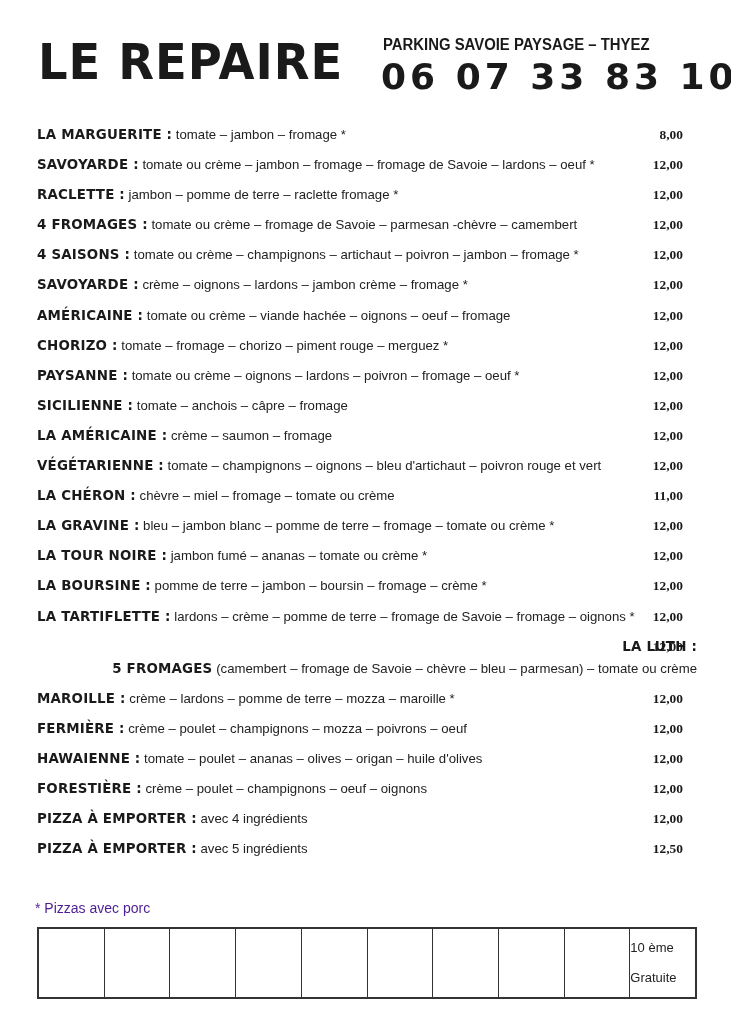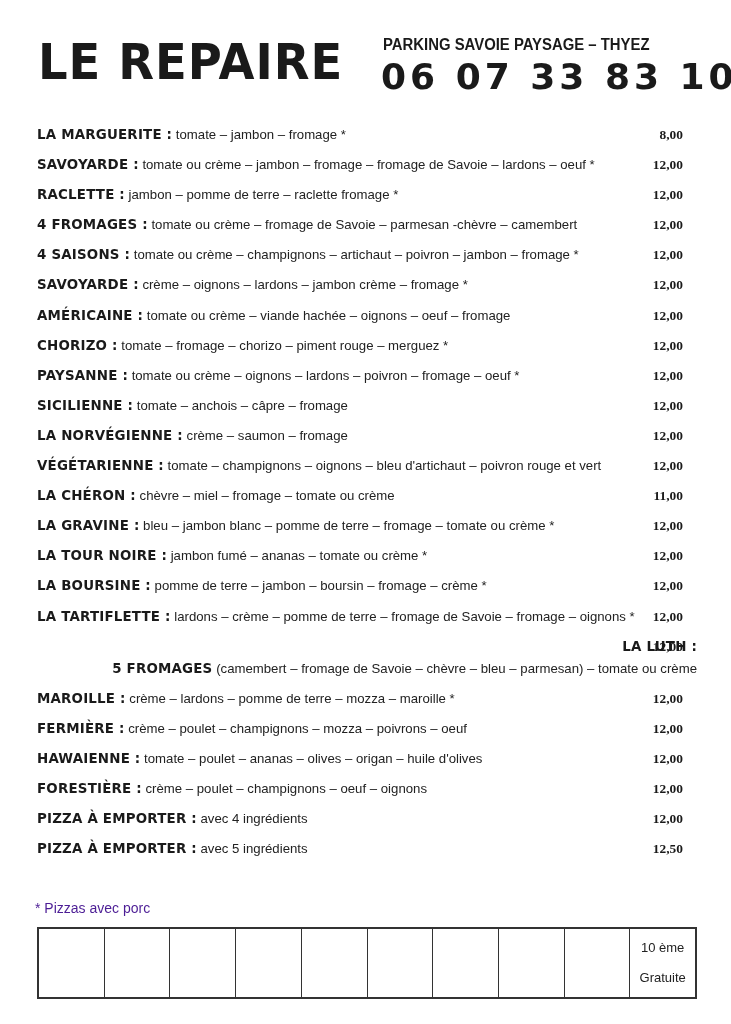--- a/index.html
+++ b/index.html
@@ -52,21 +52,21 @@
     position: absolute; left: 37px; top: 927px;
     width: 660px; height: 72px;
     border: 2px solid #333; box-sizing: border-box;
     display: flex;
   }
   .cell {
     flex: 1; border-right: 1.5px solid #333; box-sizing: border-box;
   }
   .cell:last-child { border-right: none; }
   .cell.free {
-    display: flex; flex-direction: column; align-items: center; justify-content: center;
+    display: flex; flex-direction: column; align-items: flex-start; justify-content: center;
     font-size: 13px; line-height: 30px; color: #222;
   }
 </style>
 </head>
 <body>
 
 <div class="title">LE REPAIRE</div>
 <div class="location">PARKING SAVOIE PAYSAGE – THYEZ</div>
 <div class="phone">06 07 33 83 10</div>
 
@@ -74,21 +74,21 @@
   <div class="row"><span class="name">LA MARGUERITE :</span> <span class="desc">tomate – jambon – fromage *</span><span class="price">8,00</span></div>
   <div class="row"><span class="name">SAVOYARDE :</span> <span class="desc">tomate ou crème – jambon – fromage – fromage de Savoie – lardons – oeuf *</span><span class="price">12,00</span></div>
   <div class="row"><span class="name">RACLETTE :</span> <span class="desc">jambon – pomme de terre – raclette fromage *</span><span class="price">12,00</span></div>
   <div class="row"><span class="name">4 FROMAGES :</span> <span class="desc">tomate ou crème – fromage de Savoie – parmesan -chèvre – camembert</span><span class="price">12,00</span></div>
   <div class="row"><span class="name">4 SAISONS :</span> <span class="desc">tomate ou crème – champignons – artichaut – poivron – jambon – fromage *</span><span class="price">12,00</span></div>
   <div class="row"><span class="name">SAVOYARDE :</span> <span class="desc">crème – oignons – lardons – jambon crème – fromage *</span><span class="price">12,00</span></div>
   <div class="row"><span class="name">AMÉRICAINE :</span> <span class="desc">tomate ou crème – viande hachée – oignons – oeuf – fromage</span><span class="price">12,00</span></div>
   <div class="row"><span class="name">CHORIZO :</span> <span class="desc">tomate – fromage – chorizo – piment rouge – merguez *</span><span class="price">12,00</span></div>
   <div class="row"><span class="name">PAYSANNE :</span> <span class="desc">tomate ou crème – oignons – lardons – poivron – fromage – oeuf *</span><span class="price">12,00</span></div>
   <div class="row"><span class="name">SICILIENNE :</span> <span class="desc">tomate – anchois – câpre – fromage</span><span class="price">12,00</span></div>
-  <div class="row"><span class="name">LA NORVÉGIENNE :</span> <span class="desc">crème – saumon – fromage</span><span class="price">12,00</span></div>
+  <div class="row"><span class="name">LA AMÉRICAINE :</span> <span class="desc">crème – saumon – fromage</span><span class="price">12,00</span></div>
   <div class="row"><span class="name">VÉGÉTARIENNE :</span> <span class="desc">tomate – champignons – oignons – bleu d'artichaut – poivron rouge et vert</span><span class="price">12,00</span></div>
   <div class="row"><span class="name">LA CHÉRON :</span> <span class="desc">chèvre – miel – fromage – tomate ou crème</span><span class="price">11,00</span></div>
   <div class="row"><span class="name">LA GRAVINE :</span> <span class="desc">bleu – jambon blanc – pomme de terre – fromage – tomate ou crème *</span><span class="price">12,00</span></div>
   <div class="row"><span class="name">LA TOUR NOIRE :</span> <span class="desc">jambon fumé – ananas – tomate ou crème *</span><span class="price">12,00</span></div>
   <div class="row"><span class="name">LA BOURSINE :</span> <span class="desc">pomme de terre – jambon – boursin – fromage – crème *</span><span class="price">12,00</span></div>
   <div class="row"><span class="name">LA TARTIFLETTE :</span> <span class="desc">lardons – crème – pomme de terre – fromage de Savoie – fromage – oignons *</span><span class="price">12,00</span></div>
   <div class="row tall">
     <span class="name sub">LA LUTH :</span>
     <span class="sub"><span class="name">5 FROMAGES</span> <span class="desc">(camembert – fromage de Savoie – chèvre – bleu – parmesan) – tomate ou crème</span></span>
     <span class="price">12,00</span>

